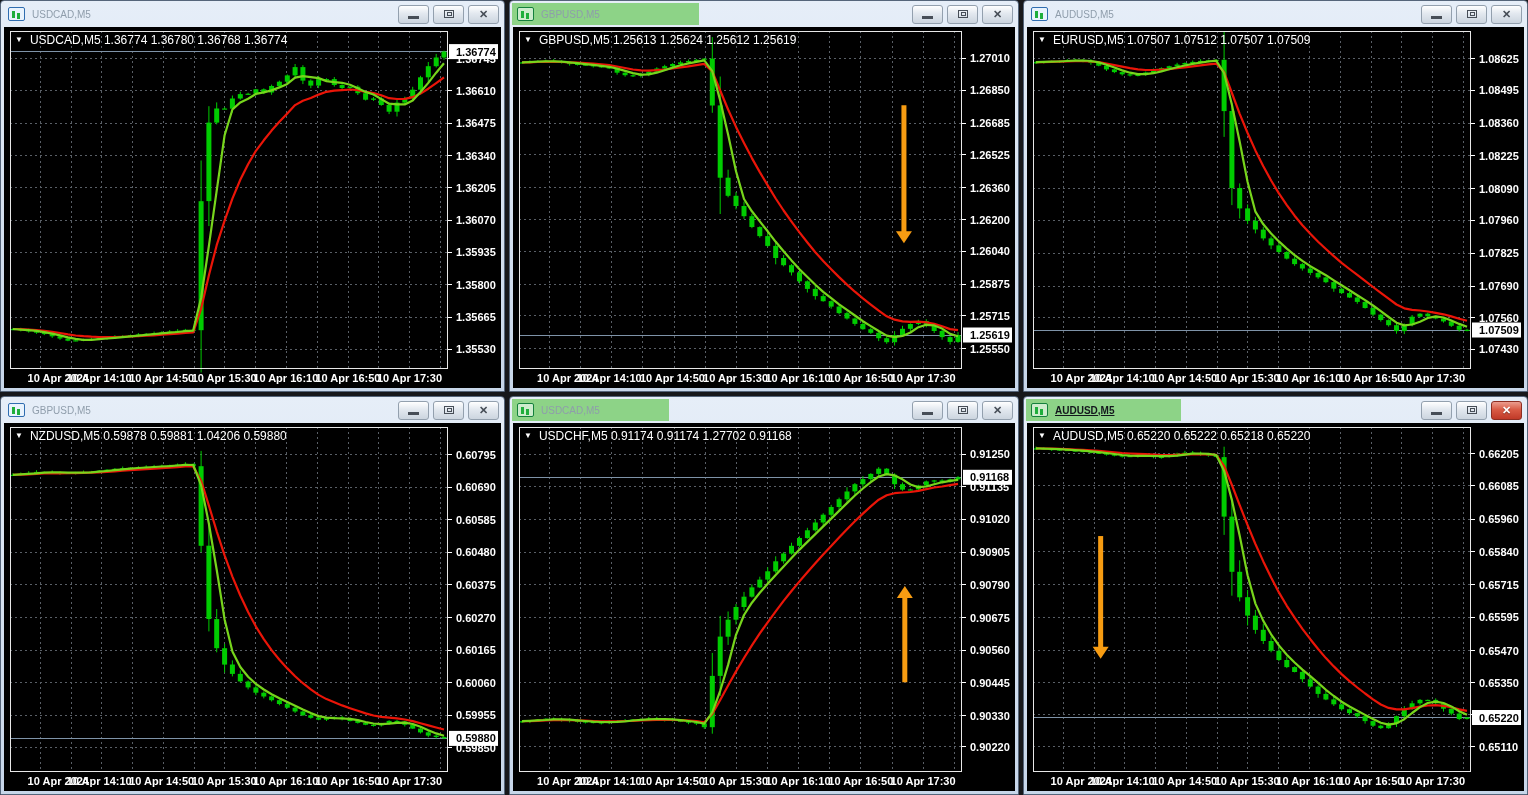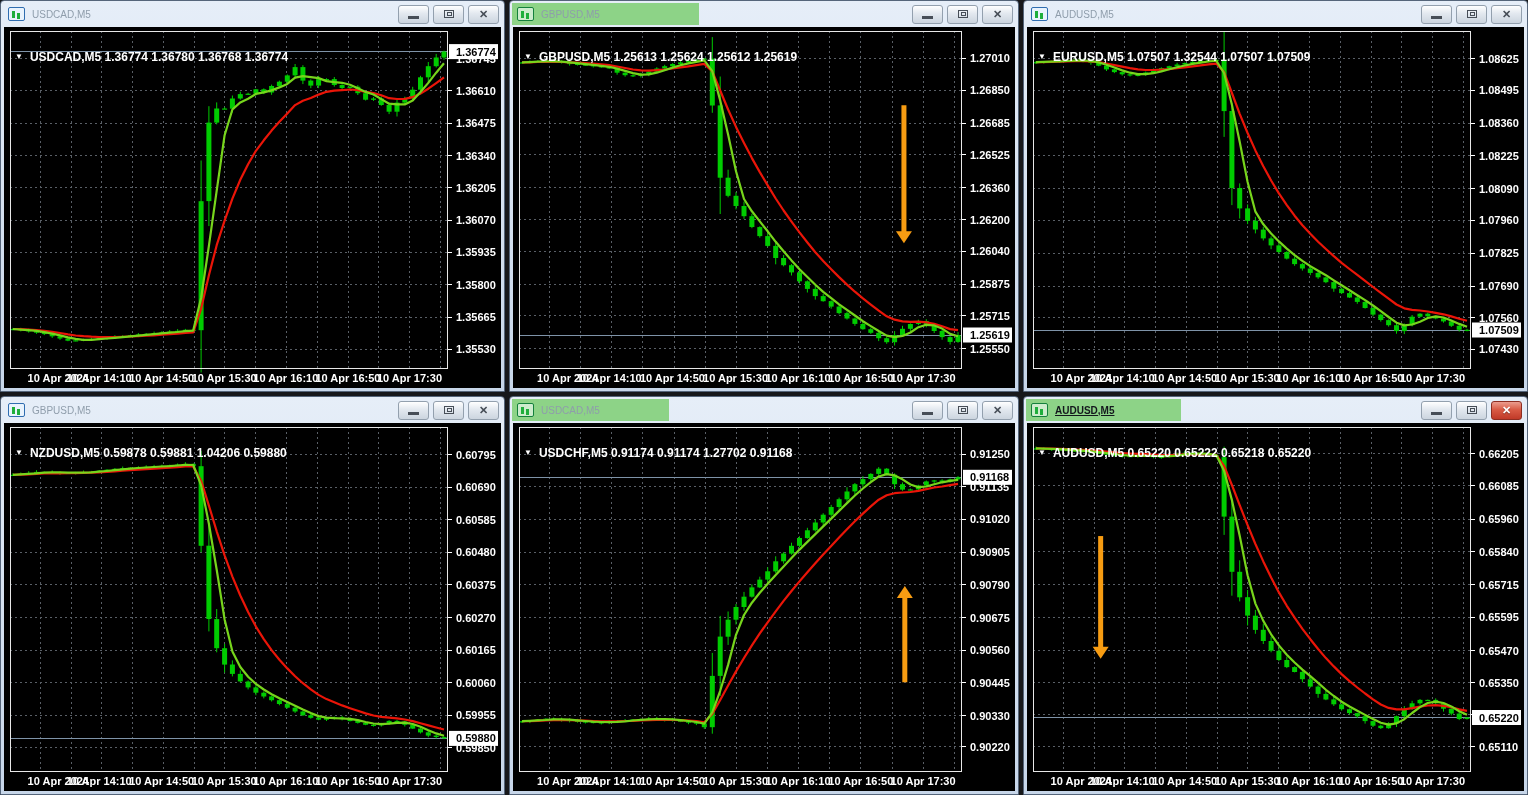--- a/index.html
+++ b/index.html
@@ -68,22 +68,22 @@
     border-color:#8e2e22;
   }
   .win.active .wbtn.close .glyph-x{color:#fff;text-shadow:0 1px 1px rgba(0,0,0,.4);}
   .client{
     position:relative;flex:1;
     margin:0 3px 3px 3px;
     background:#000;
   }
   .client svg{display:block;}
   .infoline{
-    position:absolute;left:11px;top:23px;
-    color:#fff;font-size:12px;font-weight:bold;
+    position:absolute;left:11px;top:6px;
+    color:#fff;font-size:12px;font-weight:normal;
     white-space:nowrap;pointer-events:none;
   }
   .infoline .tri{font-size:8px;margin-right:7px;vertical-align:2px;}
   svg text{font-family:"Liberation Sans", sans-serif;}
 </style>
 </head>
 <body>
 
 <div class="workspace">
 
@@ -703,21 +703,21 @@
             <text x="54.3" y="355" fill="#fff" font-size="11" font-weight="bold" text-anchor="middle">10 Apr 2024</text>
             <text x="95.2" y="355" fill="#fff" font-size="11" font-weight="bold" text-anchor="middle">10 Apr 14:10</text>
             <text x="157.7" y="355" fill="#fff" font-size="11" font-weight="bold" text-anchor="middle">10 Apr 14:50</text>
             <text x="220.2" y="355" fill="#fff" font-size="11" font-weight="bold" text-anchor="middle">10 Apr 15:30</text>
             <text x="281.8" y="355" fill="#fff" font-size="11" font-weight="bold" text-anchor="middle">10 Apr 16:10</text>
             <text x="343.9" y="355" fill="#fff" font-size="11" font-weight="bold" text-anchor="middle">10 Apr 16:50</text>
             <text x="405.5" y="355" fill="#fff" font-size="11" font-weight="bold" text-anchor="middle">10 Apr 17:30</text>
           </g>
         </svg>
       <div class="infoline">
-        <span class="tri">▼</span><span>EURUSD,M5  1.07507 1.32544 1.07507 1.07509</span>
+        <span class="tri">▼</span><span>EURUSD,M5  1.07507 1.07512 1.07507 1.07509</span>
       </div>
     </div>
   </div>
 
   <div class="win">
     <div class="titlebar">
 
       <span class="chart-ico">
           <i class="c1"></i>
           <i class="c2"></i>

